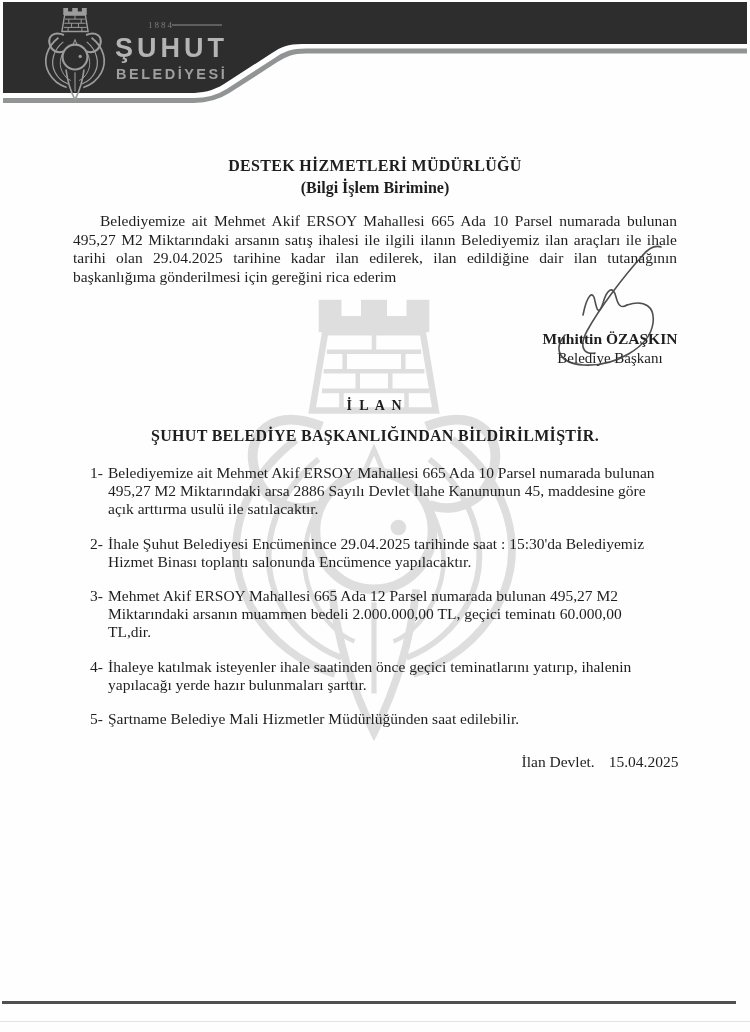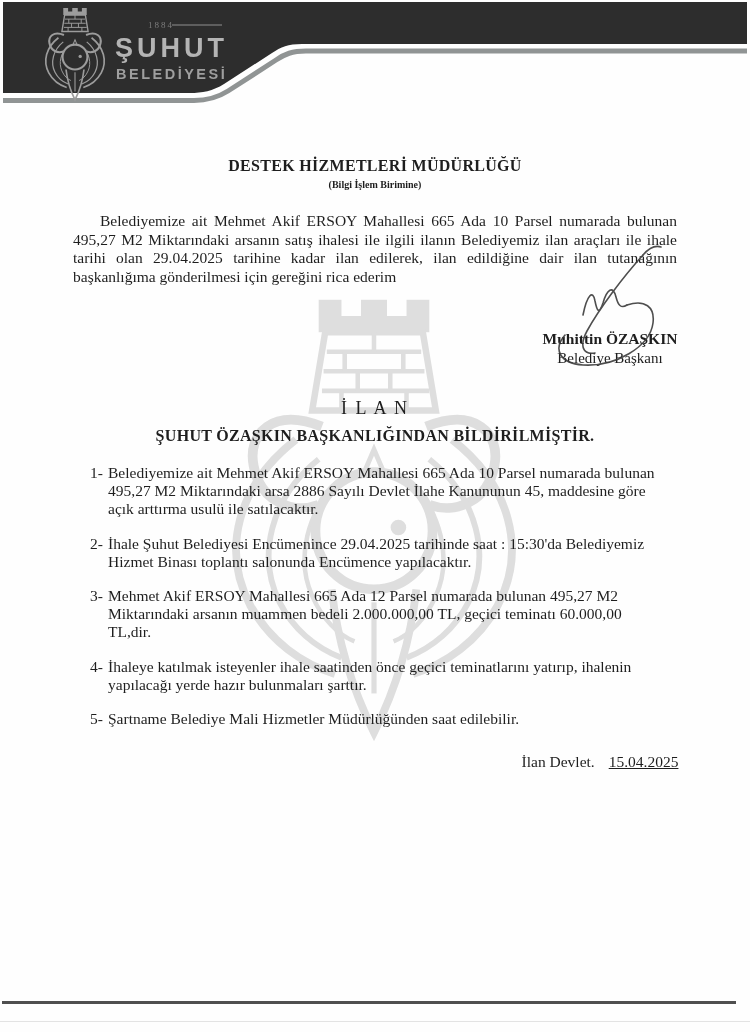--- a/index.html
+++ b/index.html
@@ -9,34 +9,34 @@
     font-family:"Liberation Serif", serif; color:#1e1e1e;padding-left:40px;
   }
   
   #header-svg { position:absolute; top:0; left:0; width:750px; height:112px; color:#9c9c9c; }
   
   #watermark { position:absolute; left:198px; top:290px; width:352px; height:462px; color:#d9d9d9; opacity:.85; z-index:0; }
   
   .layer { position:absolute; z-index:2; }
   .centered { left:0; width:750px; text-align:center; }
   #dept-title   { top:157px; font-size:16px; font-weight:bold; letter-spacing:.3px; }
-  #dept-sub     { top:179px; font-size:10px; font-weight:bold; }
+  #dept-sub     { top:179px; font-size:16px; font-weight:bold; }
   #intro        { top:212px; left:73px; width:604px; font-size:15.5px; line-height:18.6px;
                   text-align:justify; text-indent:27px; }
   #signature-svg{ position:absolute; left:495px; top:243px; width:190px; height:132px; z-index:3; }
   #signer       { top:329px; left:520px; width:180px; text-align:center; }
   #signer .name { font-size:15.5px; font-weight:bold; line-height:20px; }
   #signer .title{ font-size:15px; line-height:18px; }
-  #ilan-heading { top:398px; font-size:18px; font-weight:normal; letter-spacing:2px; }
+  #ilan-heading { top:398px; font-size:14px; font-weight:bold; letter-spacing:2px; }
   #ilan-sub     { top:427px; font-size:16px; font-weight:bold; letter-spacing:.3px; }
   #items        { top:464px; left:90px; width:576px; font-size:15.5px; line-height:18.2px; }
   .item         { position:relative; padding-left:18px; margin-bottom:16px; text-align:left; }
   .item .num    { position:absolute; left:0; top:0; }
   #closing      { top:753px; left:480px; width:240px; text-align:center; font-size:15.5px; }
-  #closing .date{ margin-left:14px;text-decoration:underline; }
+  #closing .date{ margin-left:14px; }
   
   #rule-main  { position:absolute; left:2px; top:1001px; width:734px; height:3px; background:#4f4f4f; }
   #rule-faint { position:absolute; left:0; top:1021px; width:750px; height:1px; background:#e3e3e3; }
 </style>
 </head>
 <body>
 
 <div id="page">
 
   <svg width="0" height="0" style="position:absolute" aria-hidden="true">
@@ -93,21 +93,21 @@
     </g>
   </svg>
 
   <div id="signer" class="layer">
     <div class="name">Muhittin ÖZAŞKIN</div>
     <div class="title">Belediye Başkanı</div>
   </div>
 
   <div id="ilan-heading" class="layer centered">İ L A N</div>
 
-  <div id="ilan-sub" class="layer centered">ŞUHUT ÖZAŞKIN BAŞKANLIĞINDAN BİLDİRİLMİŞTİR.</div>
+  <div id="ilan-sub" class="layer centered">ŞUHUT BELEDİYE BAŞKANLIĞINDAN BİLDİRİLMİŞTİR.</div>
 
   <div id="items" class="layer">
     <div class="item">
       <span class="num">1-</span>
       <span>Belediyemize ait Mehmet Akif ERSOY Mahallesi 665 Ada 10 Parsel numarada bulunan 495,27 M2 Miktarındaki arsa 2886 Sayılı Devlet İlahe Kanununun 45, maddesine göre açık arttırma usulü ile satılacaktır.</span>
     </div>
     <div class="item">
       <span class="num">2-</span>
       <span>İhale Şuhut Belediyesi Encümenince 29.04.2025 tarihinde saat : 15:30'da Belediyemiz Hizmet Binası toplantı salonunda Encümence yapılacaktır.</span>
     </div>

